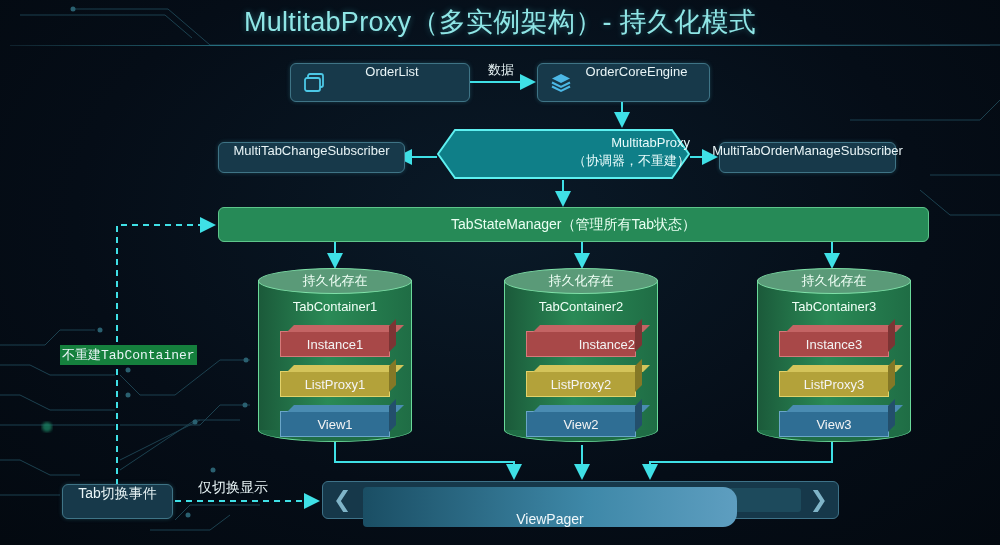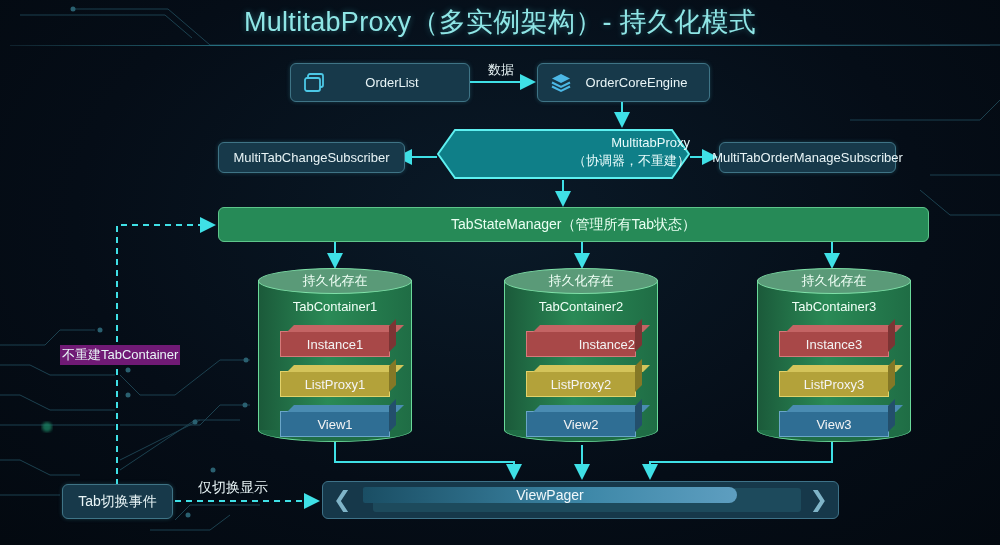--- a/index.html
+++ b/index.html
@@ -1,21 +1,21 @@
 <!DOCTYPE html>
 <html><head>
 <meta charset="utf-8">
 <style>
   html,body{margin:0;padding:0;}
   body{width:1000px;height:545px;overflow:hidden;background:#040c16;font-family:"Liberation Sans","DejaVu Sans",sans-serif;position:relative;color:#e6f4f6;}
   .bg{position:absolute;inset:0;background:radial-gradient(ellipse at 50% 40%, #0a1a28 0%, #050d17 60%, #030910 100%);}
   svg.wires{position:absolute;left:0;top:0;}
   .title{position:absolute;left:0;width:1000px;top:4px;text-align:center;font-size:27px;color:#8fe6e6;letter-spacing:0.3px;text-shadow:0 0 6px rgba(80,220,230,0.4);}
   .title-line{position:absolute;left:10px;right:10px;top:45px;height:1px;background:linear-gradient(90deg,rgba(60,120,140,0.2),rgba(60,200,220,0.9) 50%,rgba(60,120,140,0.2));}
-  .box{position:absolute;box-sizing:border-box;border-radius:6px;display:flex;align-items:center;justify-content:center;font-size:13px;color:#e8f4f6;}
+  .box{position:absolute;box-sizing:border-box;border-radius:6px;display:flex;justify-content:center;font-size:13px;color:#e8f4f6;}
   .dark-box{background:#17394a;border:1px solid #3f7486;box-shadow:0 0 4px rgba(80,200,220,0.25);}
   .ic{position:absolute;left:12px;top:8px;width:22px;height:22px;}
   .proxy{position:absolute;left:437px;top:129px;width:253px;height:50px;}
   .proxy-text{position:absolute;left:437px;top:134px;width:253px;text-align:right;font-size:13px;line-height:18px;color:#e8fbfb;}
   .tsm{position:absolute;left:218px;top:207px;width:711px;height:35px;background:#268a57;border:1px solid #5ec58b;border-radius:6px;box-sizing:border-box;display:flex;align-items:center;justify-content:center;font-size:14px;color:#eafff2;}
   .cyl{position:absolute;width:154px;height:170px;}
   .cyl-body{position:absolute;left:0;top:12px;width:154px;height:150px;background:linear-gradient(90deg,#1b5a3a,#2a8a56 45%,#1f6d45);border-left:1.5px solid #6ad99a;border-right:1.5px solid #6ad99a;box-sizing:border-box;}
   .cyl-bottom{position:absolute;left:0;top:150px;width:154px;height:24px;border-radius:50%;background:#1f6d45;border:1.5px solid #6ad99a;box-sizing:border-box;}
   .cyl-top{position:absolute;left:0;top:0;width:154px;height:26px;border-radius:50%;background:#5a9a78;border:1.5px solid #7fe0a8;box-sizing:border-box;display:flex;align-items:center;justify-content:center;font-size:13px;color:#f0fff6;}
   .cyl-name{position:absolute;left:0;width:154px;top:31px;text-align:center;font-size:13px;color:#f0fff6;}
@@ -23,21 +23,21 @@
   .block::after{content:"";position:absolute;right:-7px;top:-6px;width:7px;height:26px;transform:skewY(-45deg);transform-origin:left top;}
   .block::before{content:"";position:absolute;left:6px;top:-7px;width:110px;height:7px;transform:skewX(-45deg);transform-origin:left bottom;}
   .b-red{background:#a84848;border:1px solid #d67a7a;}
   .b-red::before{background:#c46464;} .b-red::after{background:#7c3434;}
   .b-yel{background:#b3a23a;border:1px solid #e2d26a;}
   .b-yel::before{background:#d4c45a;} .b-yel::after{background:#857826;}
   .b-blu{background:#2f6e94;border:1px solid #6aa6c8;}
   .b-blu::before{background:#4a8cb2;} .b-blu::after{background:#234f6c;}
   .vp{position:absolute;left:322px;top:481px;width:517px;height:38px;background:#16384a;border:1px solid #3e7288;border-radius:6px;box-sizing:border-box;}
   .vp-track{position:absolute;left:50px;top:6px;width:428px;height:24px;border-radius:3px;background:#1d4a5c;}
-  .vp-thumb{position:absolute;left:40px;top:5px;width:374px;height:16px;border-radius:4px 14px 14px 4px;background:linear-gradient(90deg,#1a4e64,#3e88a8 60%,#5e9ec0);display:flex;align-items:flex-start;justify-content:center;font-size:14px;color:#f0f8fb;}
+  .vp-thumb{position:absolute;left:40px;top:5px;width:374px;height:40px;border-radius:4px 14px 14px 4px;background:linear-gradient(90deg,#1a4e64,#3e88a8 60%,#5e9ec0);display:flex;align-items:flex-end;justify-content:center;font-size:14px;color:#f0f8fb;}
   .vp-arrow{position:absolute;top:6px;font-size:22px;color:#7fb4c8;line-height:24px;}
   .label{position:absolute;font-size:13px;color:#e8f4f6;}
 </style>
 </head>
 <body>
 
 <div class="bg"></div>
 
 <svg class="wires" width="1000" height="545">
   <defs>
@@ -181,21 +181,21 @@
       <span>Instance3</span>
     </div>
   <div class="block b-yel" style="top:103px;">
       <span>ListProxy3</span>
     </div>
   <div class="block b-blu" style="top:143px;">
       <span>View3</span>
     </div>
 </div>
 
-<div class="label" style="left:60px;top:345px;background:#701a75;padding:1px 2px;">不重建TabContainer</div>
+<div class="label" style="left:60px;top:345px;background:#15803d;padding:1px 2px;font-family:Liberation Mono, monospace;">不重建TabContainer</div>
 <div class="box dark-box" style="left:62px;top:484px;width:111px;height:35px;font-size:14px;">
   <span>Tab切换事件</span>
 </div>
 <div class="label" style="left:198px;top:479px;font-size:14px;">仅切换显示</div>
 
 <div class="vp">
   <div class="vp-track"></div>
   <div class="vp-thumb">
     <span>ViewPager</span>
   </div>

